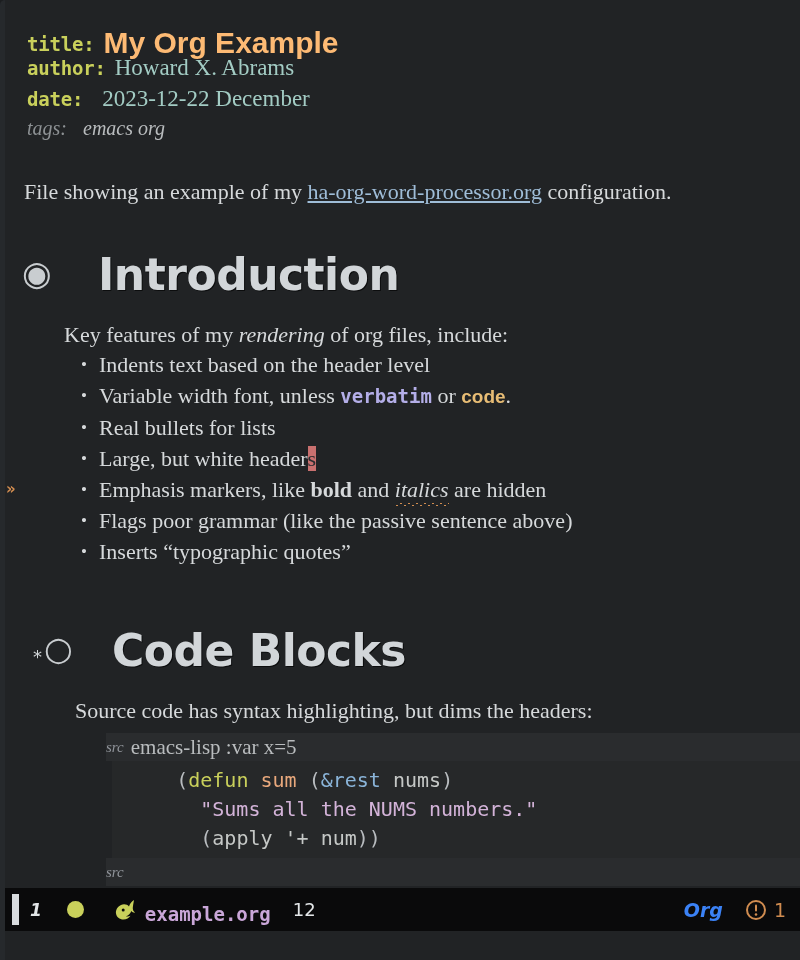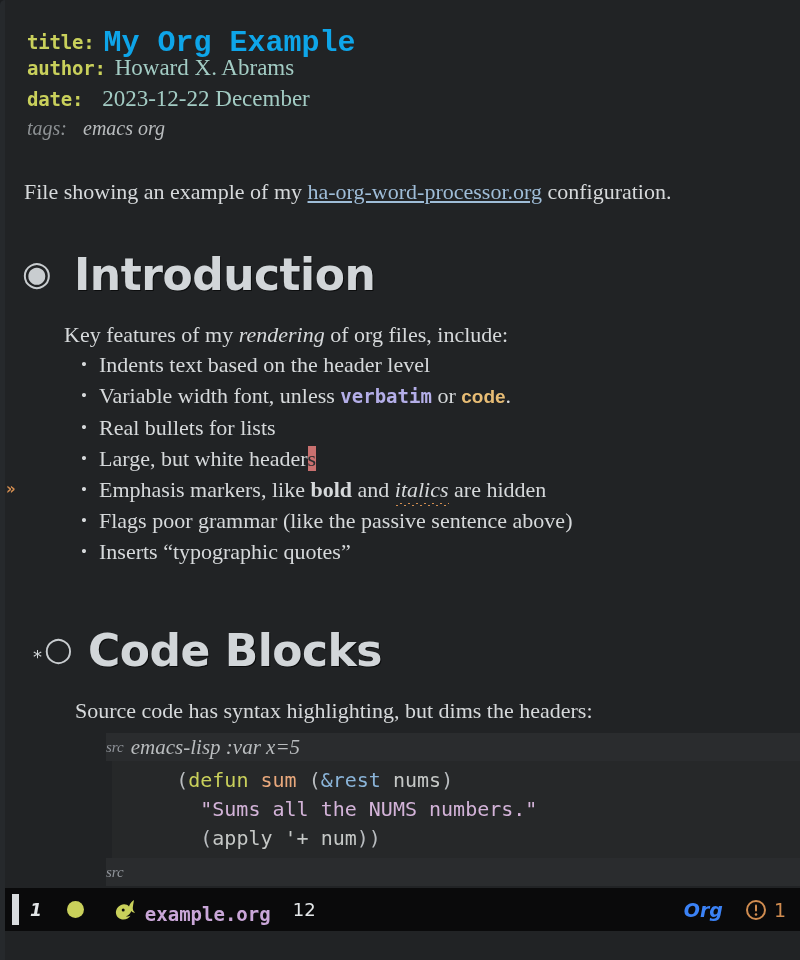--- a/index.html
+++ b/index.html
@@ -73,24 +73,24 @@
     height: 31px;
   }
   .kw-label {
     font-family: "DejaVu Sans Mono", monospace;
     font-size: 19px;
     font-weight: bold;
     color: #c9d05b;
     letter-spacing: -0.2px;
   }
   .kw-title {
-    font-family: Liberation Mono, monospace;
+    font-family: Liberation Sans, sans-serif;
     font-size: 30px;
     font-weight: bold;
-    color: #0ea5e9;
+    color: #fdba74;
     margin-left: 9px;
     position: relative;
     top: 2px;
   }
   .kw-value {
     font-family: "Liberation Serif", serif;
     font-size: 23px;
     color: #a3ccc4;
     margin-left: 9px;
   }
@@ -140,20 +140,21 @@
     position: relative;
     top: -2px;
   }
   .h1-text {
     font-family: "DejaVu Sans", sans-serif;
     font-weight: bold;
     font-size: 44px;
     color: #d2d6d9;
     letter-spacing: -0.5px;
     text-shadow: 1px 1px 0 #0c0d0e;
+    margin-left: 24px;
   }
 
   .h1-row.second { margin-top: 58px; padding-left: 0; }
   .h1-star {
     font-family: "DejaVu Sans", sans-serif;
     font-size: 18px;
     color: #d2d6d9;
     line-height: 1;
     position: relative;
     top: 6px;
@@ -245,21 +246,20 @@
   }
   .src-head { margin-top: 3px; }
   .src-kw {
     font-family: "Liberation Serif", serif;
     font-style: italic;
     font-size: 15px;
     color: #90949a;
   }
   .src-args {
     font-family: "Liberation Serif", serif;
-    font-style: italic;
     font-size: 21px;
     color: #b9bcbe;
     margin-left: 7px;
   }
   .src-body {
     background: #262829;
     margin-left: 62px;
     width: 712px;
     padding: 5px 0 5px 0;
     box-sizing: border-box;

